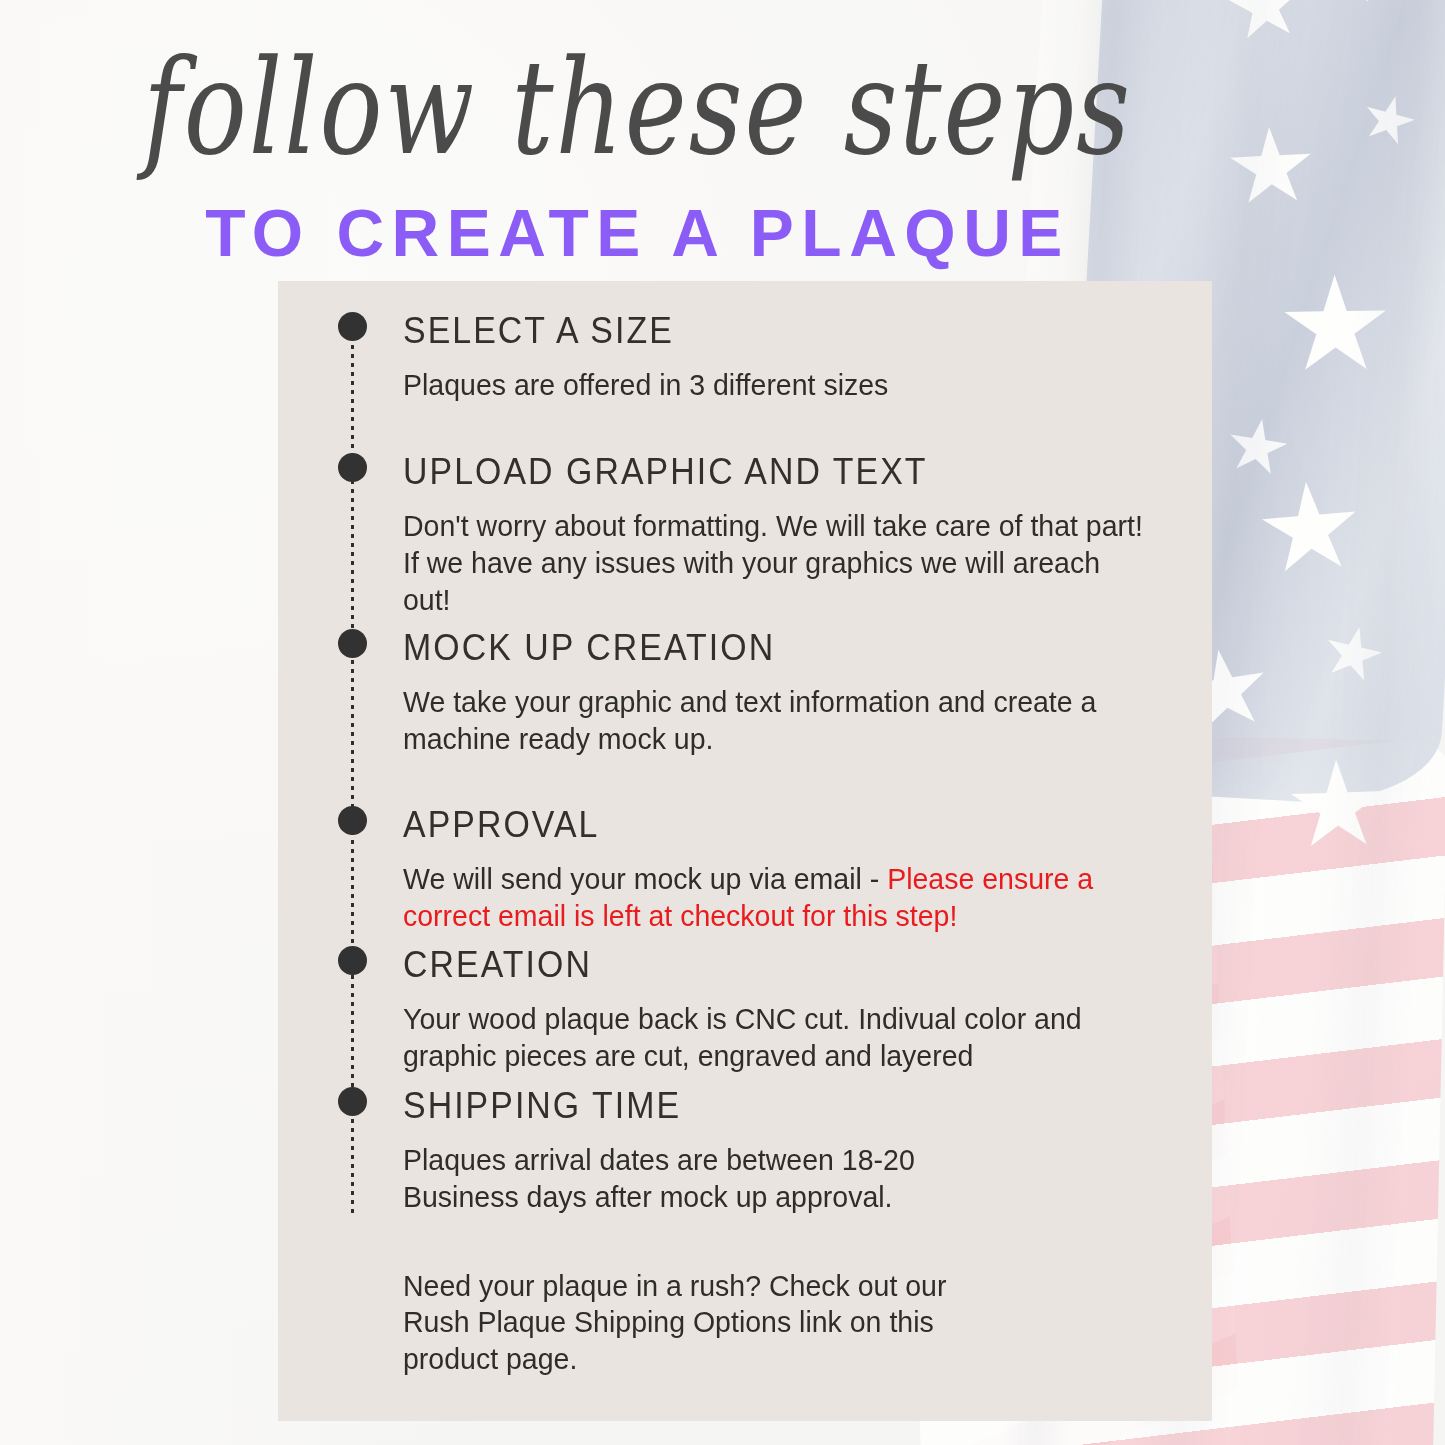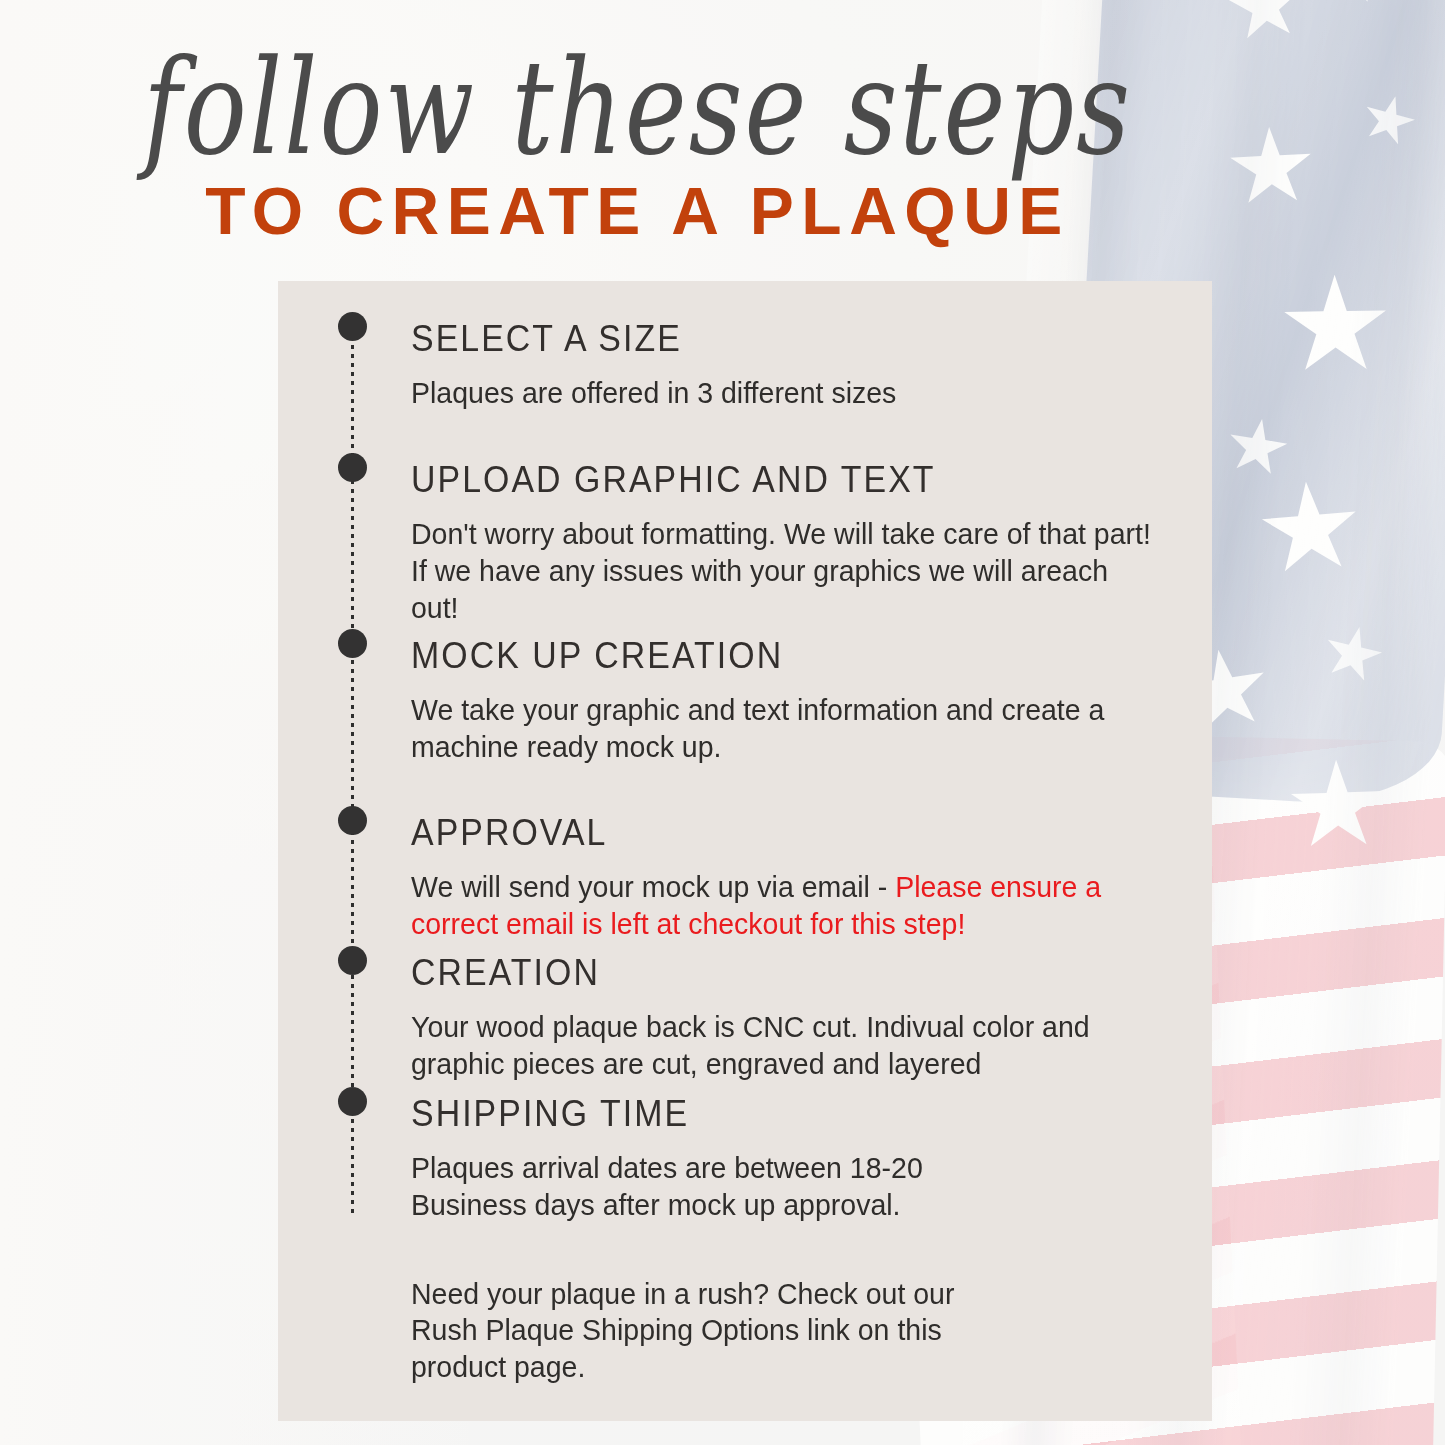--- a/index.html
+++ b/index.html
@@ -138,22 +138,22 @@
     transform:scaleY(1.22) scaleX(.97);
     transform-origin:center top;
     white-space:nowrap;
   }
   #main-title{
     font-family:"Liberation Sans", sans-serif;
     font-weight:700;
     font-size:66px;
     line-height:1;
     letter-spacing:7.5px;
-    color:#c2410c;
-    margin-top:28px;
+    color:#8b5cf6;
+    margin-top:50px;
     white-space:nowrap;
   }
 
   
   #steps-panel{
     position:absolute;
     left:278px;top:281px;
     width:934px;height:1140px;
     background:#e9e4e0;
     z-index:2;
@@ -179,23 +179,22 @@
   }
   .step .dot{
     position:absolute;
     left:60px;top:0;
     width:29px;height:29px;
     border-radius:50%;
     background:#333232;
   }
   .step .body{
     position:absolute;
-    left:133px;
+    left:125px;
     width:790px;
-    margin-top:8px;
   }
   .step h3{
     margin:0;
     font-family:"Liberation Sans", sans-serif;
     font-weight:300;
     font-size:36px;
     line-height:1.05;
     letter-spacing:2.2px;
     color:#332f2d;
     white-space:nowrap;

